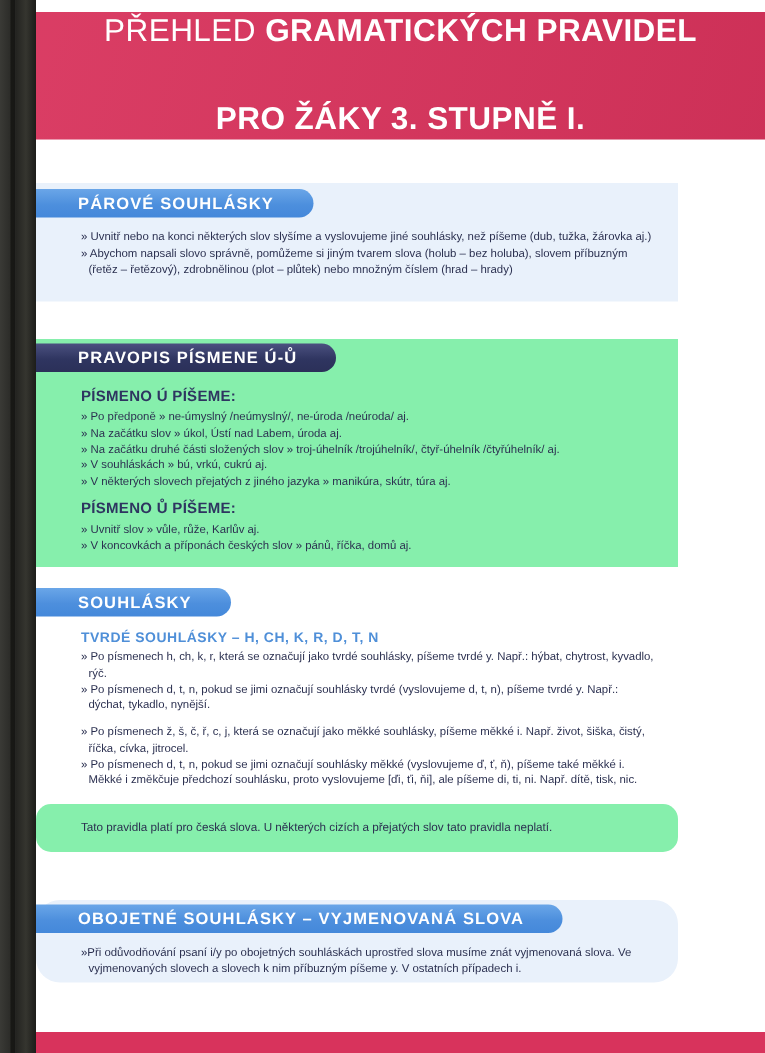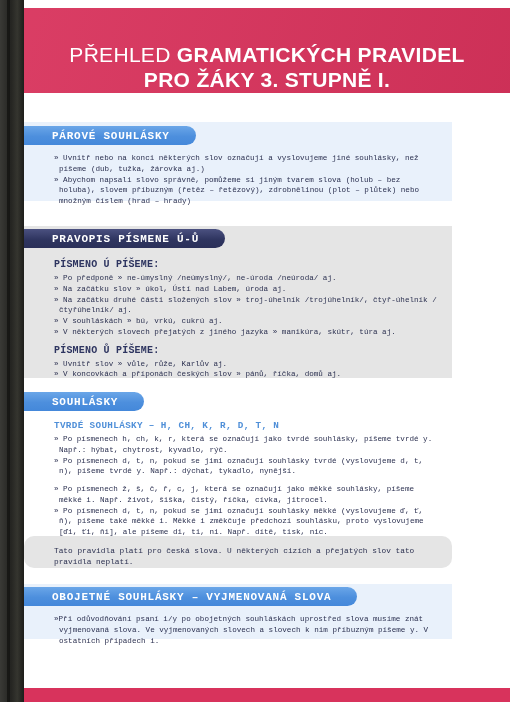--- a/index.html
+++ b/index.html
@@ -44,21 +44,21 @@
   .title-banner {
     position: absolute;
     left: 0; top: 8px;
     width: 486px;
     height: 85px;
     background: #d8335c;
     background-image: linear-gradient(105deg, rgba(255,255,255,.05) 0%, rgba(0,0,0,.05) 100%);
     display: flex;
     flex-direction: column;
     align-items: center;
-    justify-content: flex-end;
+    justify-content: space-between;
     color: #ffffff;
   }
   .title-line1 {
     font-size: 21px;
     letter-spacing: .3px;
     white-space: nowrap;
     line-height: 1.22;
   }
   .title-line1 .light { font-weight: 400; }
   .title-line1 .bold  { font-weight: 700; }
@@ -68,24 +68,23 @@
     letter-spacing: .3px;
     white-space: nowrap;
     line-height: 1.22;
   }
 
   
   .band {
     position: absolute;
     left: 0;
     width: 428px;
-    font-family: Liberation Mono, monospace;
   }
   .band.blue-bg  { background: #e9f1fb; }
-  .band.lilac-bg { background: #e5e5e5; padding-left: 45px; }
+  .band.lilac-bg { background: #86efac; padding-left: 45px; }
   .band.white-bg { background: #ffffff; }
 
   
   .pill {
     position: absolute;
     left: 0;
     height: 19px;
     display: flex;
     align-items: center;
     padding-left: 28px;
@@ -168,21 +167,21 @@
     <div class="title-line1">
       <span class="light">PŘEHLED</span>
       <span class="bold">GRAMATICKÝCH PRAVIDEL</span>
     </div>
     <div class="title-line2">PRO ŽÁKY 3. STUPNĚ I.</div>
   </div>
 
   <div class="band blue-bg" style="top:122px; height:79px;">
     <div class="pill blue" style="top:4px;">PÁROVÉ SOUHLÁSKY</div>
     <div class="content" style="top:31px;">
-      <div class="bullet">» Uvnitř nebo na konci některých slov označují a vyslovujeme jiné souhlásky, než píšeme (dub, tužka, žárovka aj.)</div>
+      <div class="bullet">» Uvnitř nebo na konci některých slov slyšíme a vyslovujeme jiné souhlásky, než píšeme (dub, tužka, žárovka aj.)</div>
       <div class="bullet">» Abychom napsali slovo správně, pomůžeme si jiným tvarem slova (holub – bez holuba), slovem příbuzným (řetěz – řetězový), zdrobnělinou (plot – plůtek) nebo množným číslem (hrad – hrady)</div>
     </div>
   </div>
 
   <div class="band lilac-bg" style="top:226px; height:152px;">
     <div class="pill navy" style="top:3px;">PRAVOPIS PÍSMENE Ú-Ů</div>
     <div class="content" style="top:33px;">
       <div class="sub-head">PÍSMENO Ú PÍŠEME:</div>
       <div class="bullet">» Po předponě » ne-úmyslný /neúmyslný/, ne-úroda /neúroda/ aj.</div>
       <div class="bullet">» Na začátku slov » úkol, Ústí nad Labem, úroda aj.</div>
@@ -207,21 +206,21 @@
       <div class="bullet">» Po písmenech d, t, n, pokud se jimi označují souhlásky měkké (vyslovujeme ď, ť, ň), píšeme také měkké i. Měkké i změkčuje předchozí souhlásku, proto vyslovujeme [ďi, ťi, ňi], ale píšeme di, ti, ni. Např. dítě, tisk, nic.</div>
     </div>
   </div>
 
   <div class="band lilac-bg" style="top:536px; height:32px;border-radius:10px;">
     <div class="content" style="top:10px;">
       <div class="plain">Tato pravidla platí pro česká slova. U některých cizích a přejatých slov tato pravidla neplatí.</div>
     </div>
   </div>
 
-  <div class="band blue-bg" style="top:584px; height:55px;">
+  <div class="band blue-bg" style="top:600px; height:55px;border-radius:16px;">
     <div class="pill blue" style="top:3px;">OBOJETNÉ SOUHLÁSKY – VYJMENOVANÁ SLOVA</div>
     <div class="content" style="top:30px;">
       <div class="bullet">»Při odůvodňování psaní i/y po obojetných souhláskách uprostřed slova musíme znát vyjmenovaná slova. Ve vyjmenovaných slovech a slovech k nim příbuzným píšeme y. V ostatních případech i.</div>
     </div>
   </div>
 
   <div class="bottom-red"></div>
 </div>
 
 </body></html>

